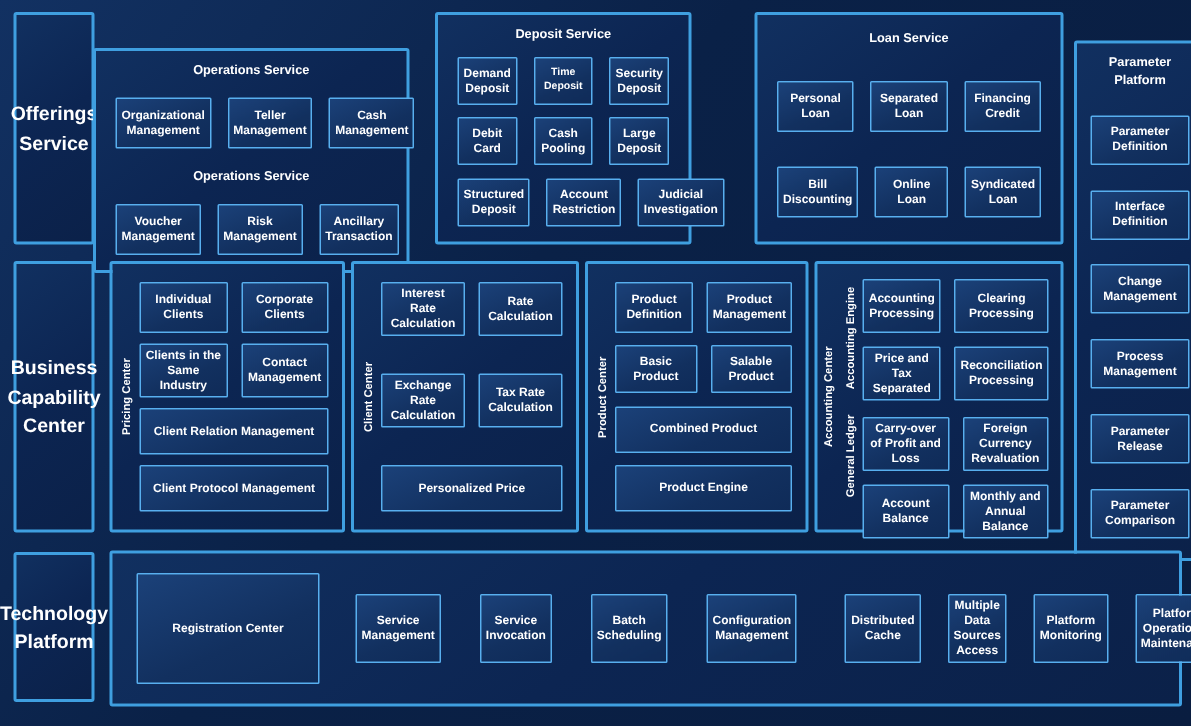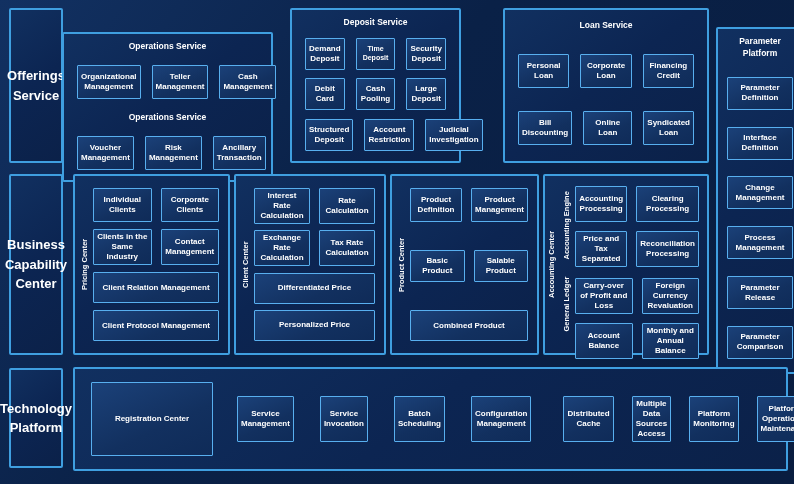--- a/index.html
+++ b/index.html
@@ -110,21 +110,21 @@
         <div class="cell">Judicial Investigation</div>
       </div>
     </div>
   </div>
 
   <div class="panel p-loan">
     <div class="col-sb" style="padding:10px 13px 16px;border-radius:31px;">
       <div class="panel-title">Loan Service</div>
       <div class="grid3 h34">
         <div class="cell">Personal Loan</div>
-        <div class="cell">Corporate Loan</div>
+        <div class="cell">Separated Loan</div>
         <div class="cell">Financing Credit</div>
       </div>
       <div class="grid3 h34">
         <div class="cell">Bill Discounting</div>
         <div class="cell">Online Loan</div>
         <div class="cell">Syndicated Loan</div>
       </div>
     </div>
   </div>
 
@@ -163,39 +163,39 @@
       <div class="vlabel">Client Center</div>
       <div class="side-content">
         <div class="grid2 h34">
           <div class="cell">Interest Rate Calculation</div>
           <div class="cell">Rate Calculation</div>
         </div>
         <div class="grid2 h32">
           <div class="cell">Exchange Rate Calculation</div>
           <div class="cell">Tax Rate Calculation</div>
         </div>
-        <div class="cell wide">Differentiated Price</div>
         <div class="cell wide">Personalized Price</div>
       </div>
     </div>
   </div>
 
   <div class="panel p-product">
     <div class="side-inner">
       <div class="vlabel">Product Center</div>
       <div class="side-content">
         <div class="grid2 h34">
           <div class="cell">Product Definition</div>
           <div class="cell">Product Management</div>
         </div>
         <div class="grid2 h32">
           <div class="cell">Basic Product</div>
           <div class="cell">Salable Product</div>
         </div>
         <div class="cell wide">Combined Product</div>
+        <div class="cell wide">Product Engine</div>
       </div>
     </div>
   </div>
 
   <div class="panel p-accounting">
     <div class="acc-inner">
       <div class="vlabel">Accounting Center</div>
       <div class="acc-sub">
         <div class="vlabel">Accounting Engine</div>
         <div class="vlabel">General Ledger</div>

